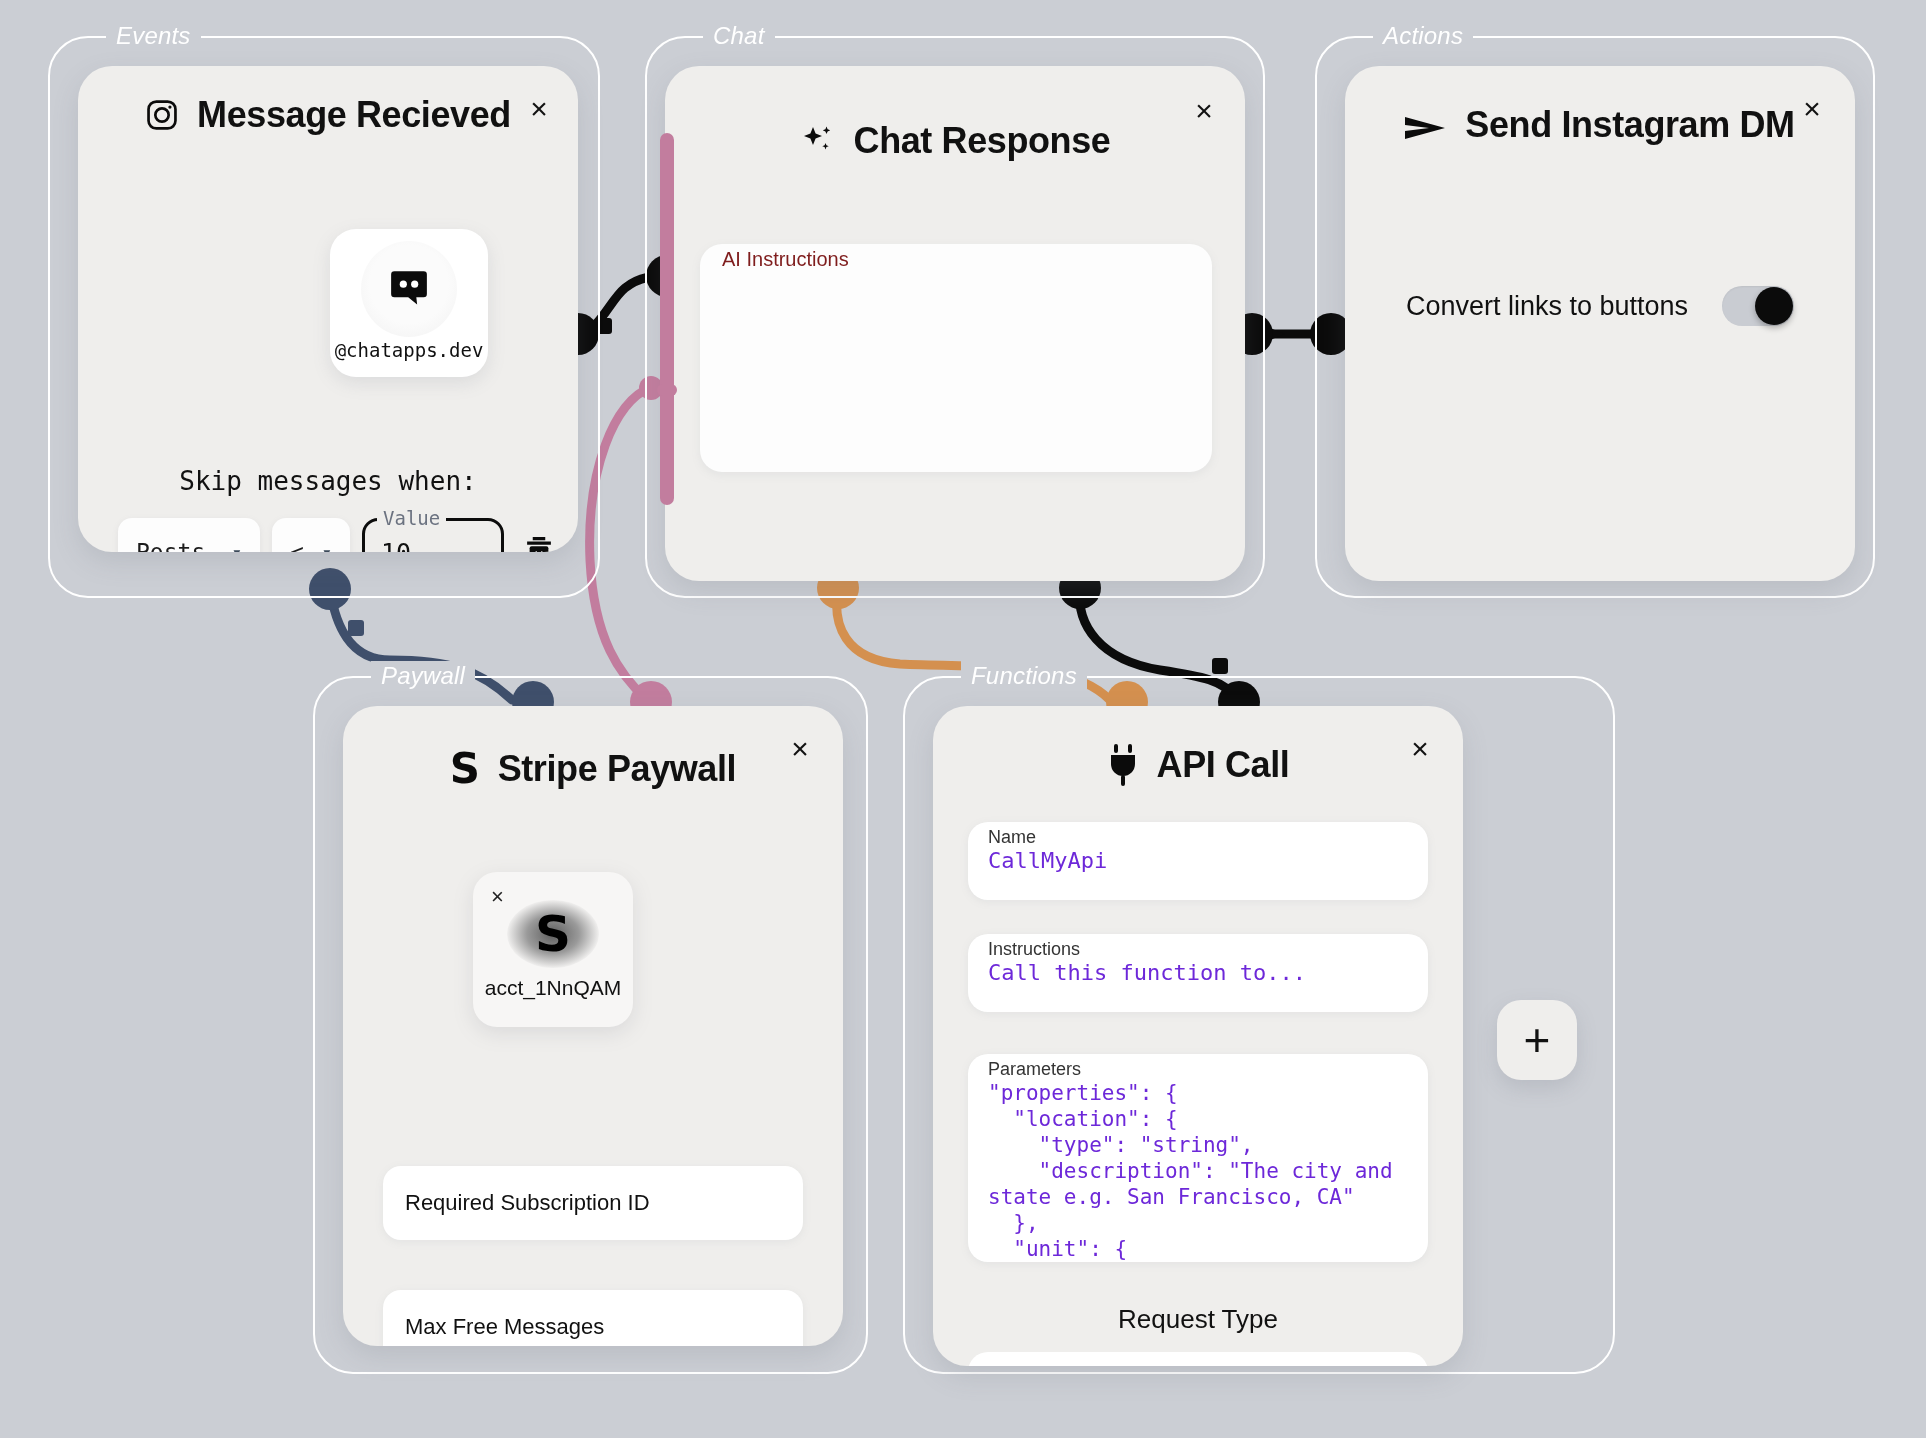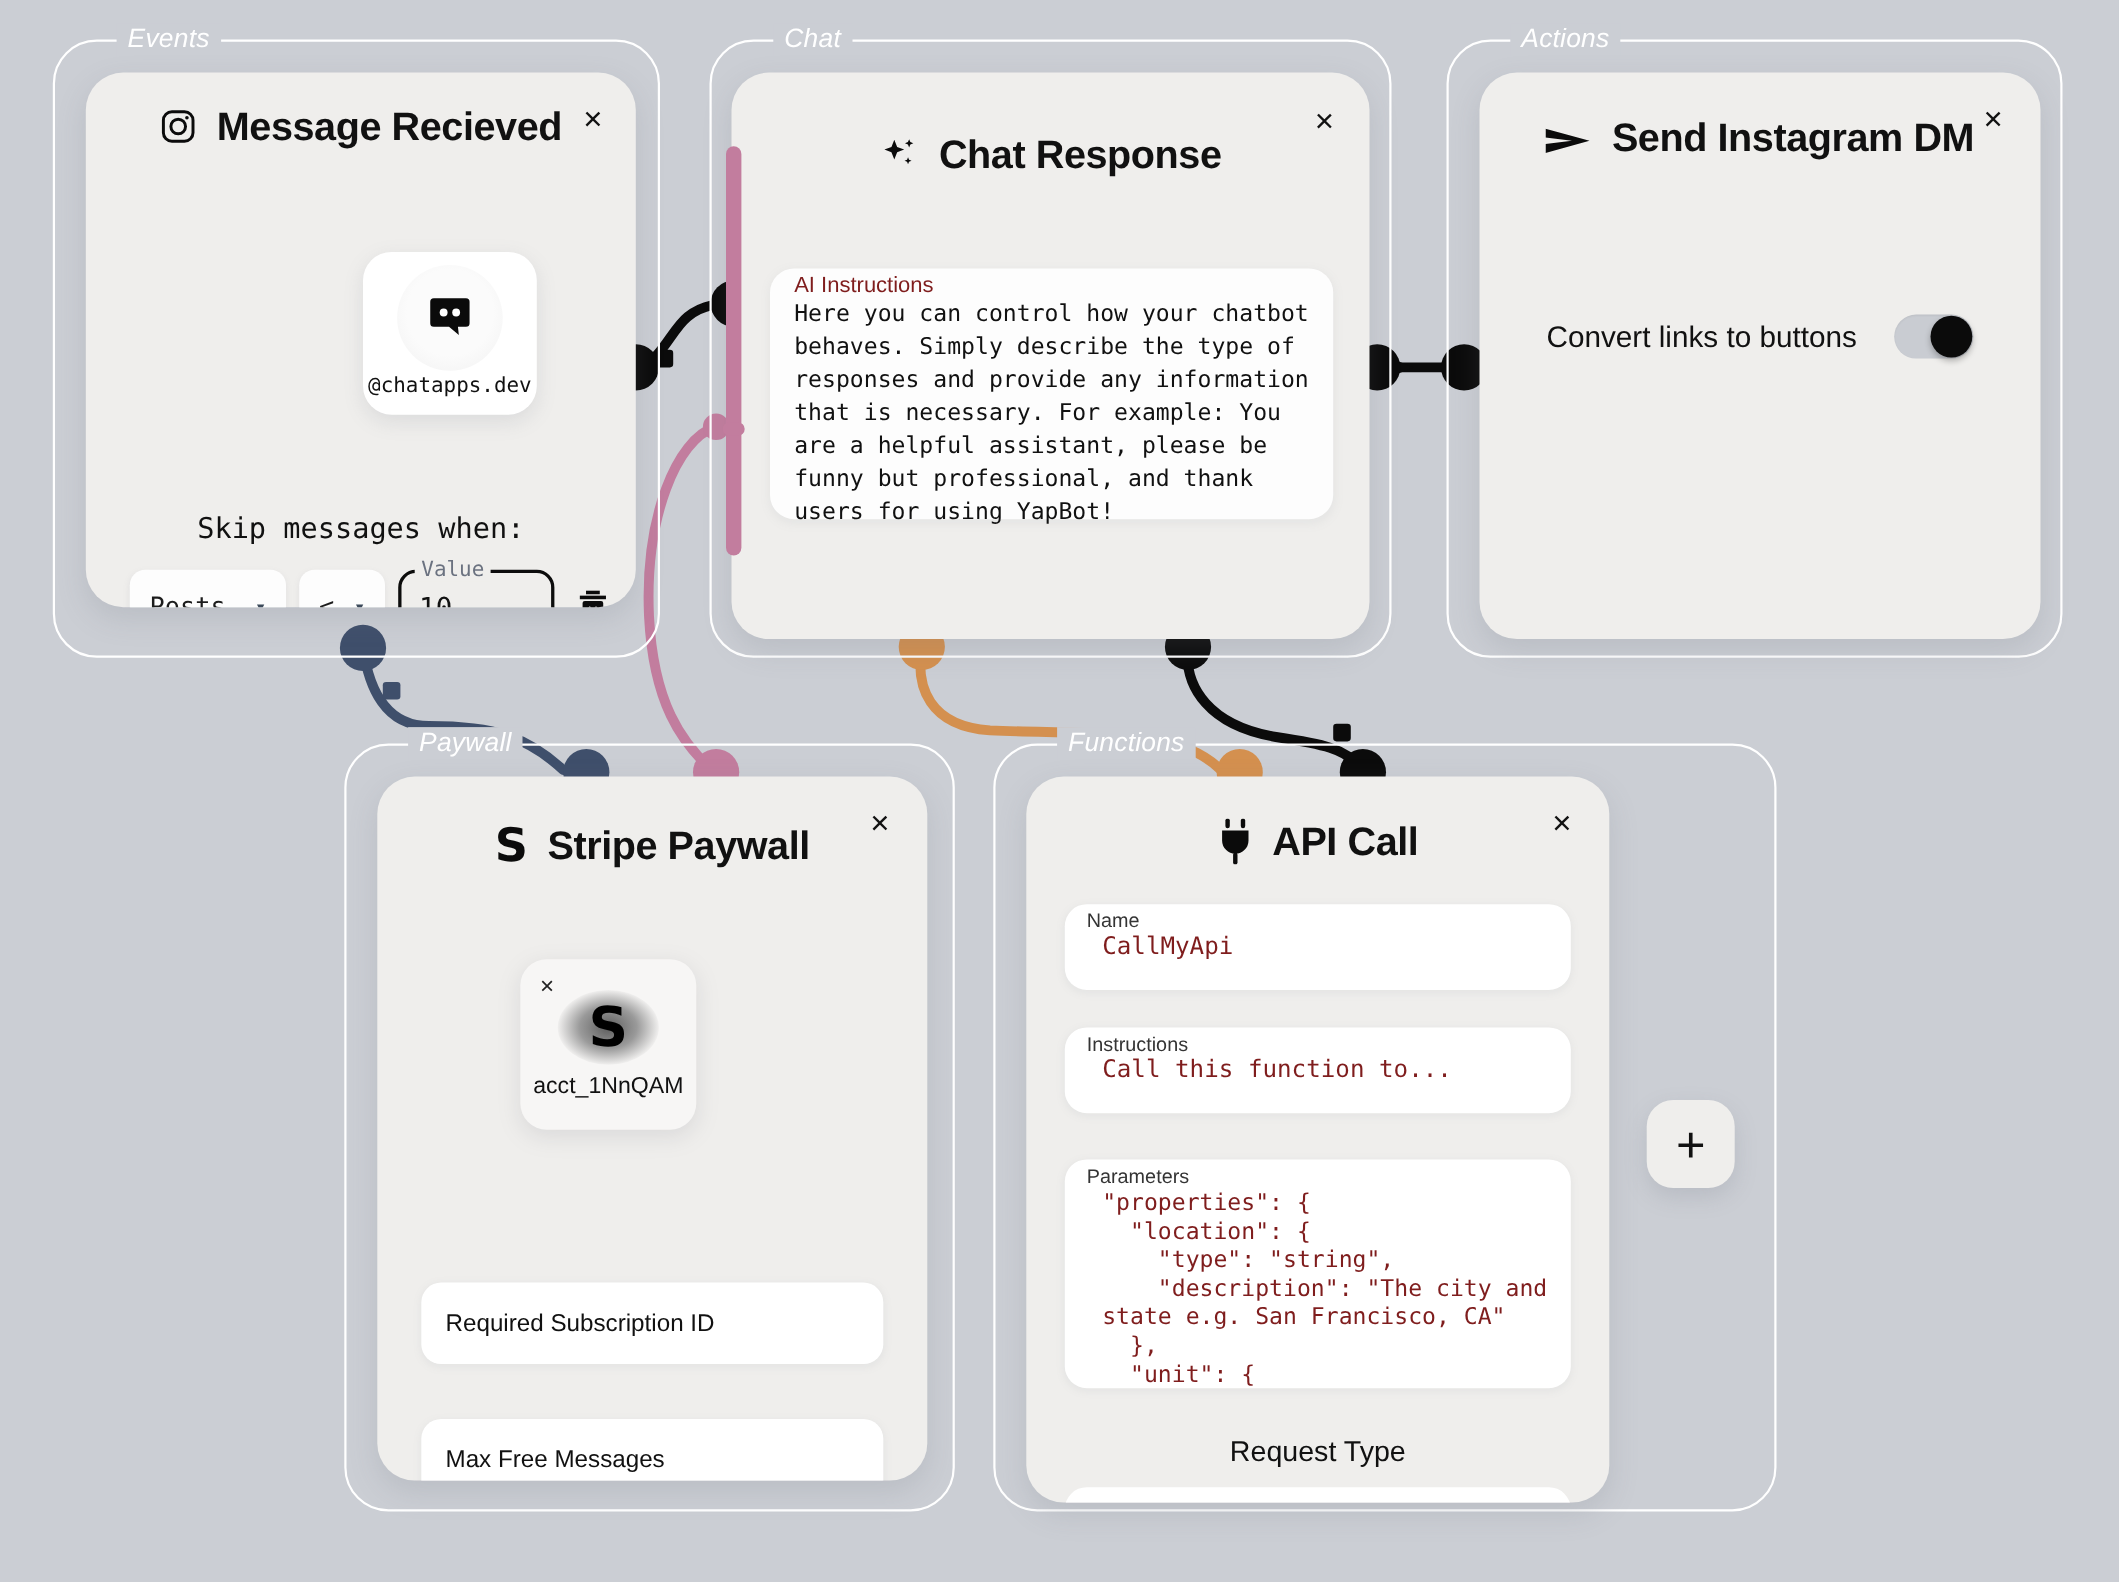--- a/index.html
+++ b/index.html
@@ -213,23 +213,22 @@
     position: absolute; left: 35px; width: 460px;
     background: #ffffff; border-radius: 20px;
     box-shadow: 0 2px 8px rgba(130,134,145,.10);
     padding: 26px 20px 16px 20px;
   }
   .field .f-label {
     position: absolute; top: 5px; left: 20px;
     font-size: 18px; color: #343434;
   }
   .field .f-val {
-    font-size: 22px; color: #7f1d1d; line-height: 26px;
-    font-family: "DejaVu Sans Mono","Liberation Mono",monospace;
-    margin-left: 14px;
+    font-size: 22px; color: #6d28d9; line-height: 26px;
+    font-family: "DejaVu Sans Mono","Liberation Mono",monospace;
   }
   #fn-name { top: 116px; height: 78px; }
   #fn-instr { top: 228px; height: 78px; }
   #fn-params { top: 348px; height: 208px; overflow: hidden; }
   #fn-params .f-val { white-space: pre; font-size: 21px; line-height: 26px; }
   .req-type {
     position: absolute; left: 0; right: 0; top: 598px;
     text-align: center; font-size: 26px; color: #111;
   }
   #fn-bottom {
@@ -354,21 +353,20 @@
           <path d="M26.5 3.5l1.1 2.7 2.7 1.1-2.7 1.1-1.1 2.7-1.1-2.7-2.7-1.1 2.7-1.1z"></path>
           <path d="M25.5 20l.9 2.3 2.3.9-2.3.9-.9 2.3-.9-2.3-2.3-.9 2.3-.9z"></path>
         </svg>
       </span>
       <span>Chat Response</span>
     </div>
     <div class="card-close" style="right:24px; top:28px;">×</div>
 
     <div class="ta-wrap">
       <span class="ta-label">AI Instructions</span>
-      <div class="ta-text">Here you can control how your chatbot behaves. Simply describe the type of responses and provide any information that is necessary. For example: You are a helpful assistant, please be funny but professional, and thank users for using YapBot!</div>
     </div>
   </div>
 
   <div class="pink-scrollbar"></div>
   <div class="pink-scroll-notch"></div>
 
   <div class="group" id="act-group">
     <span class="group-label">Actions</span>
   </div>
 

